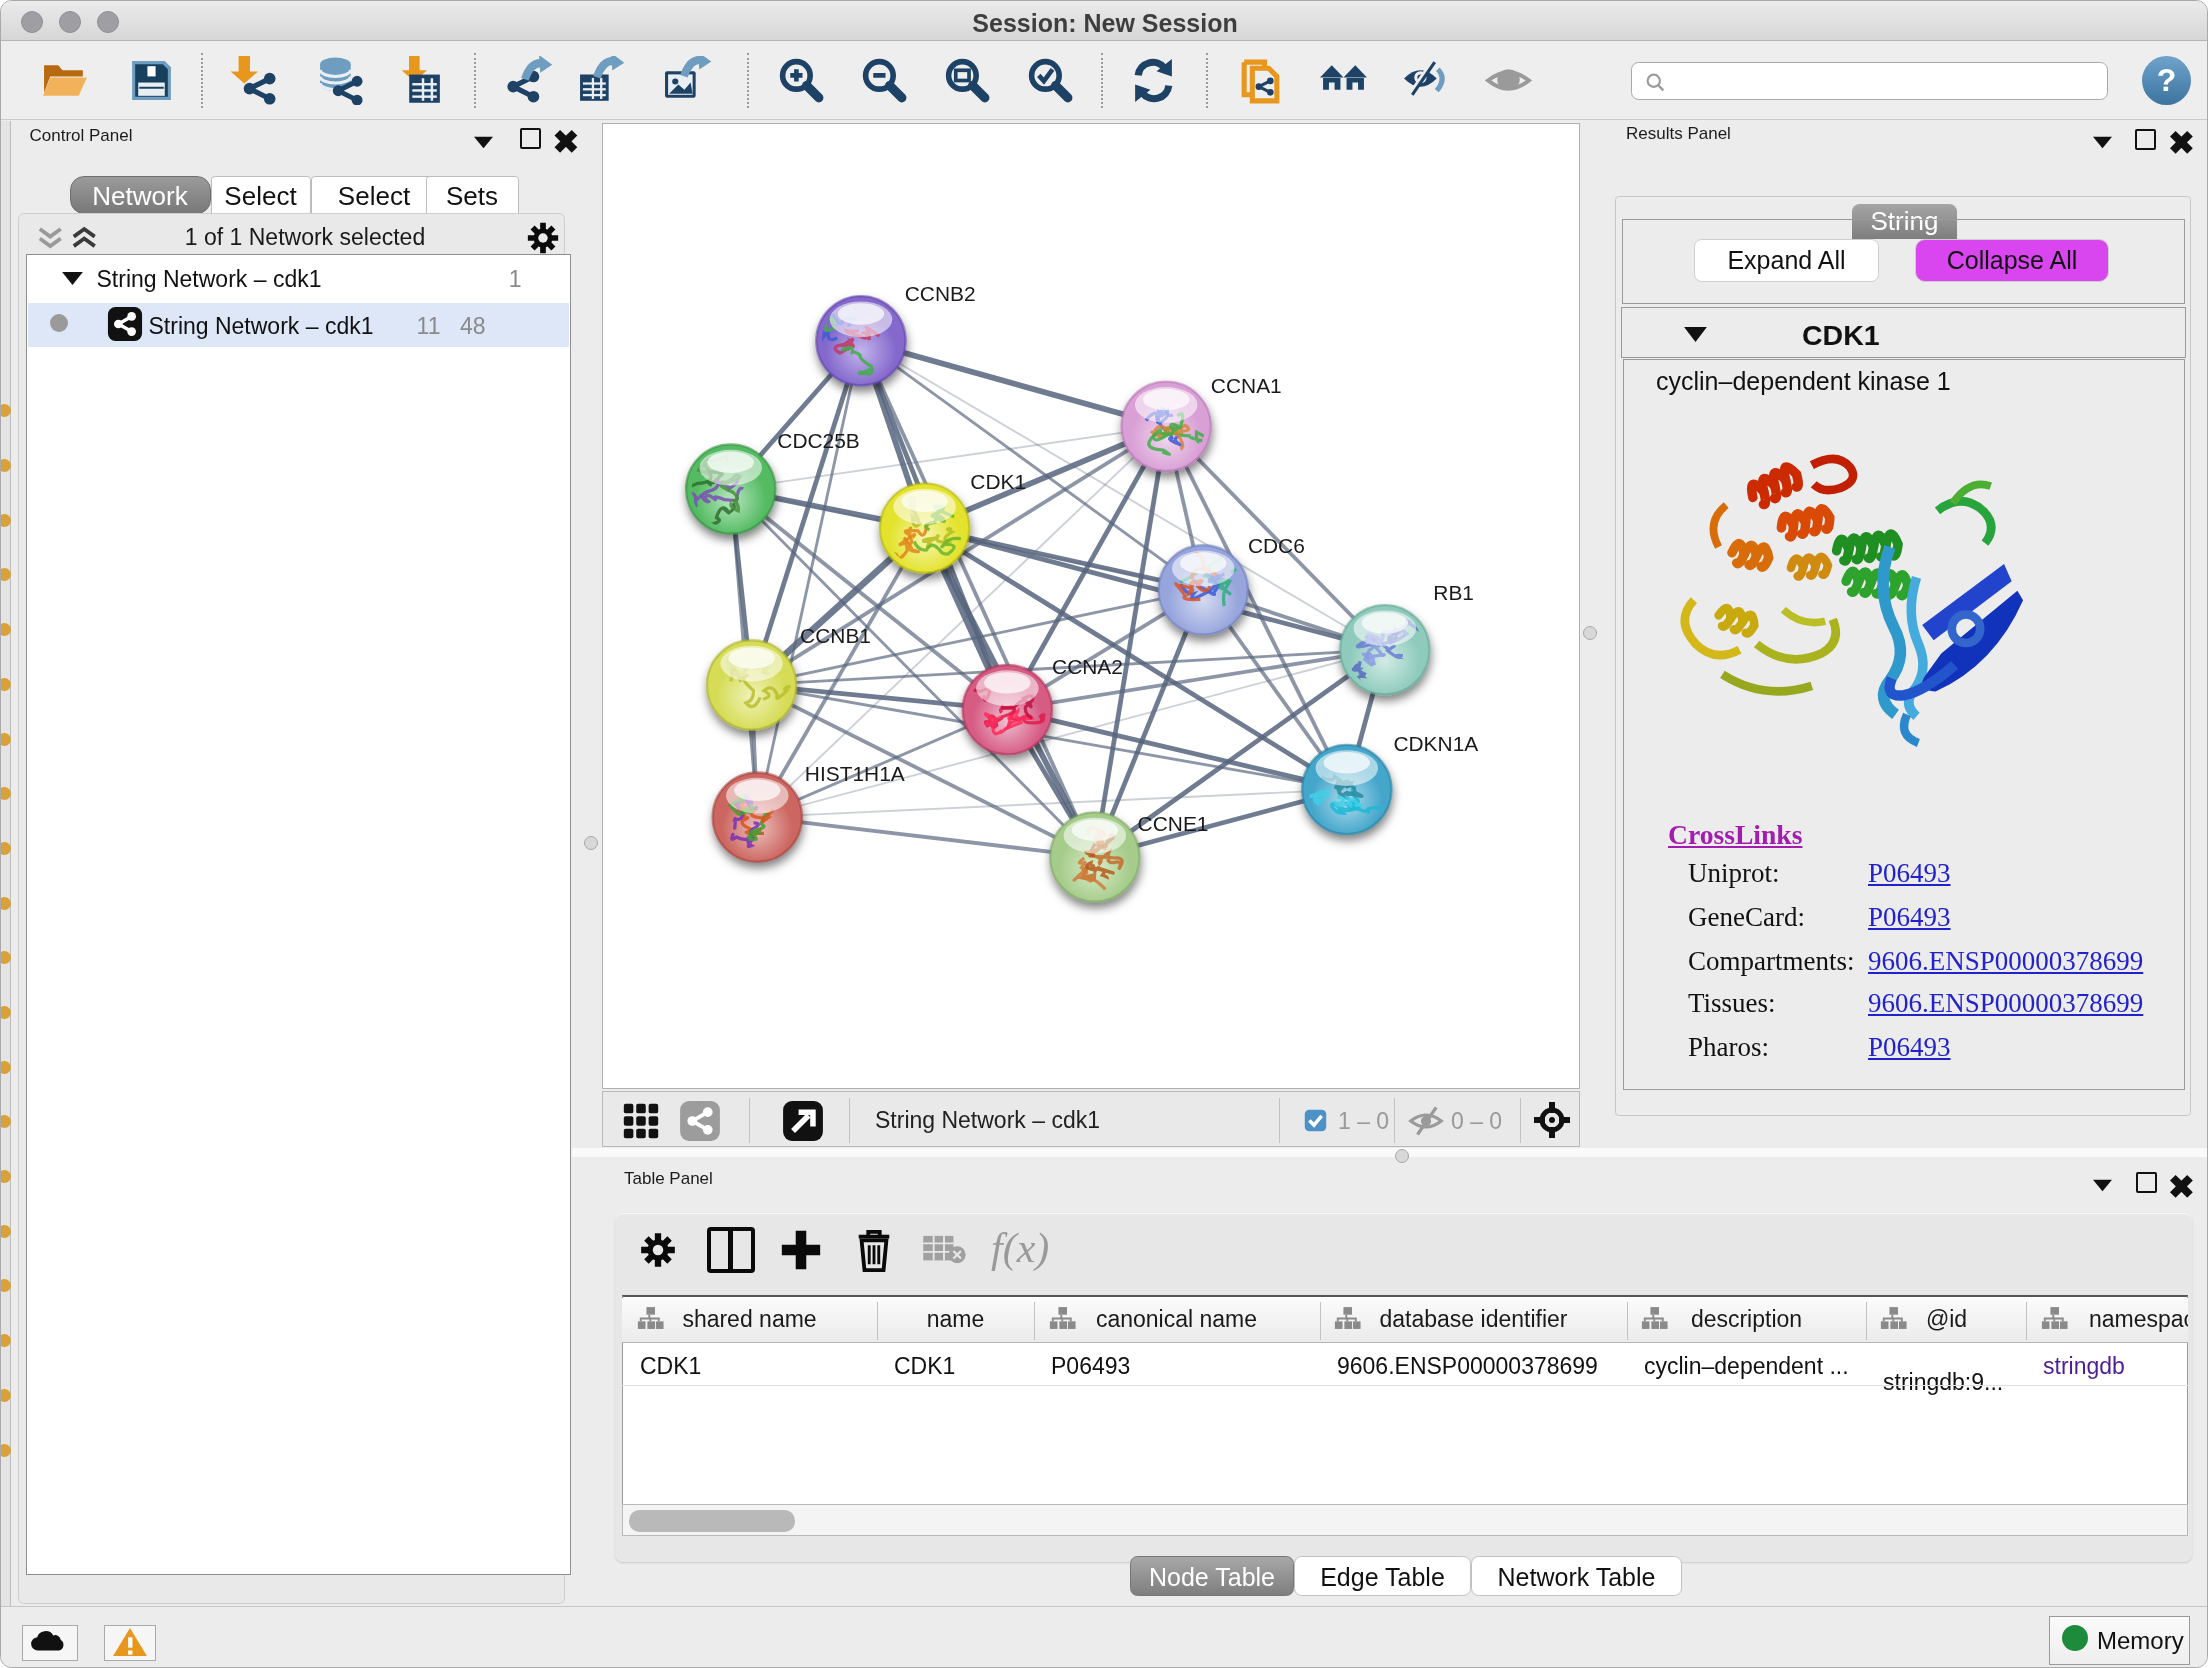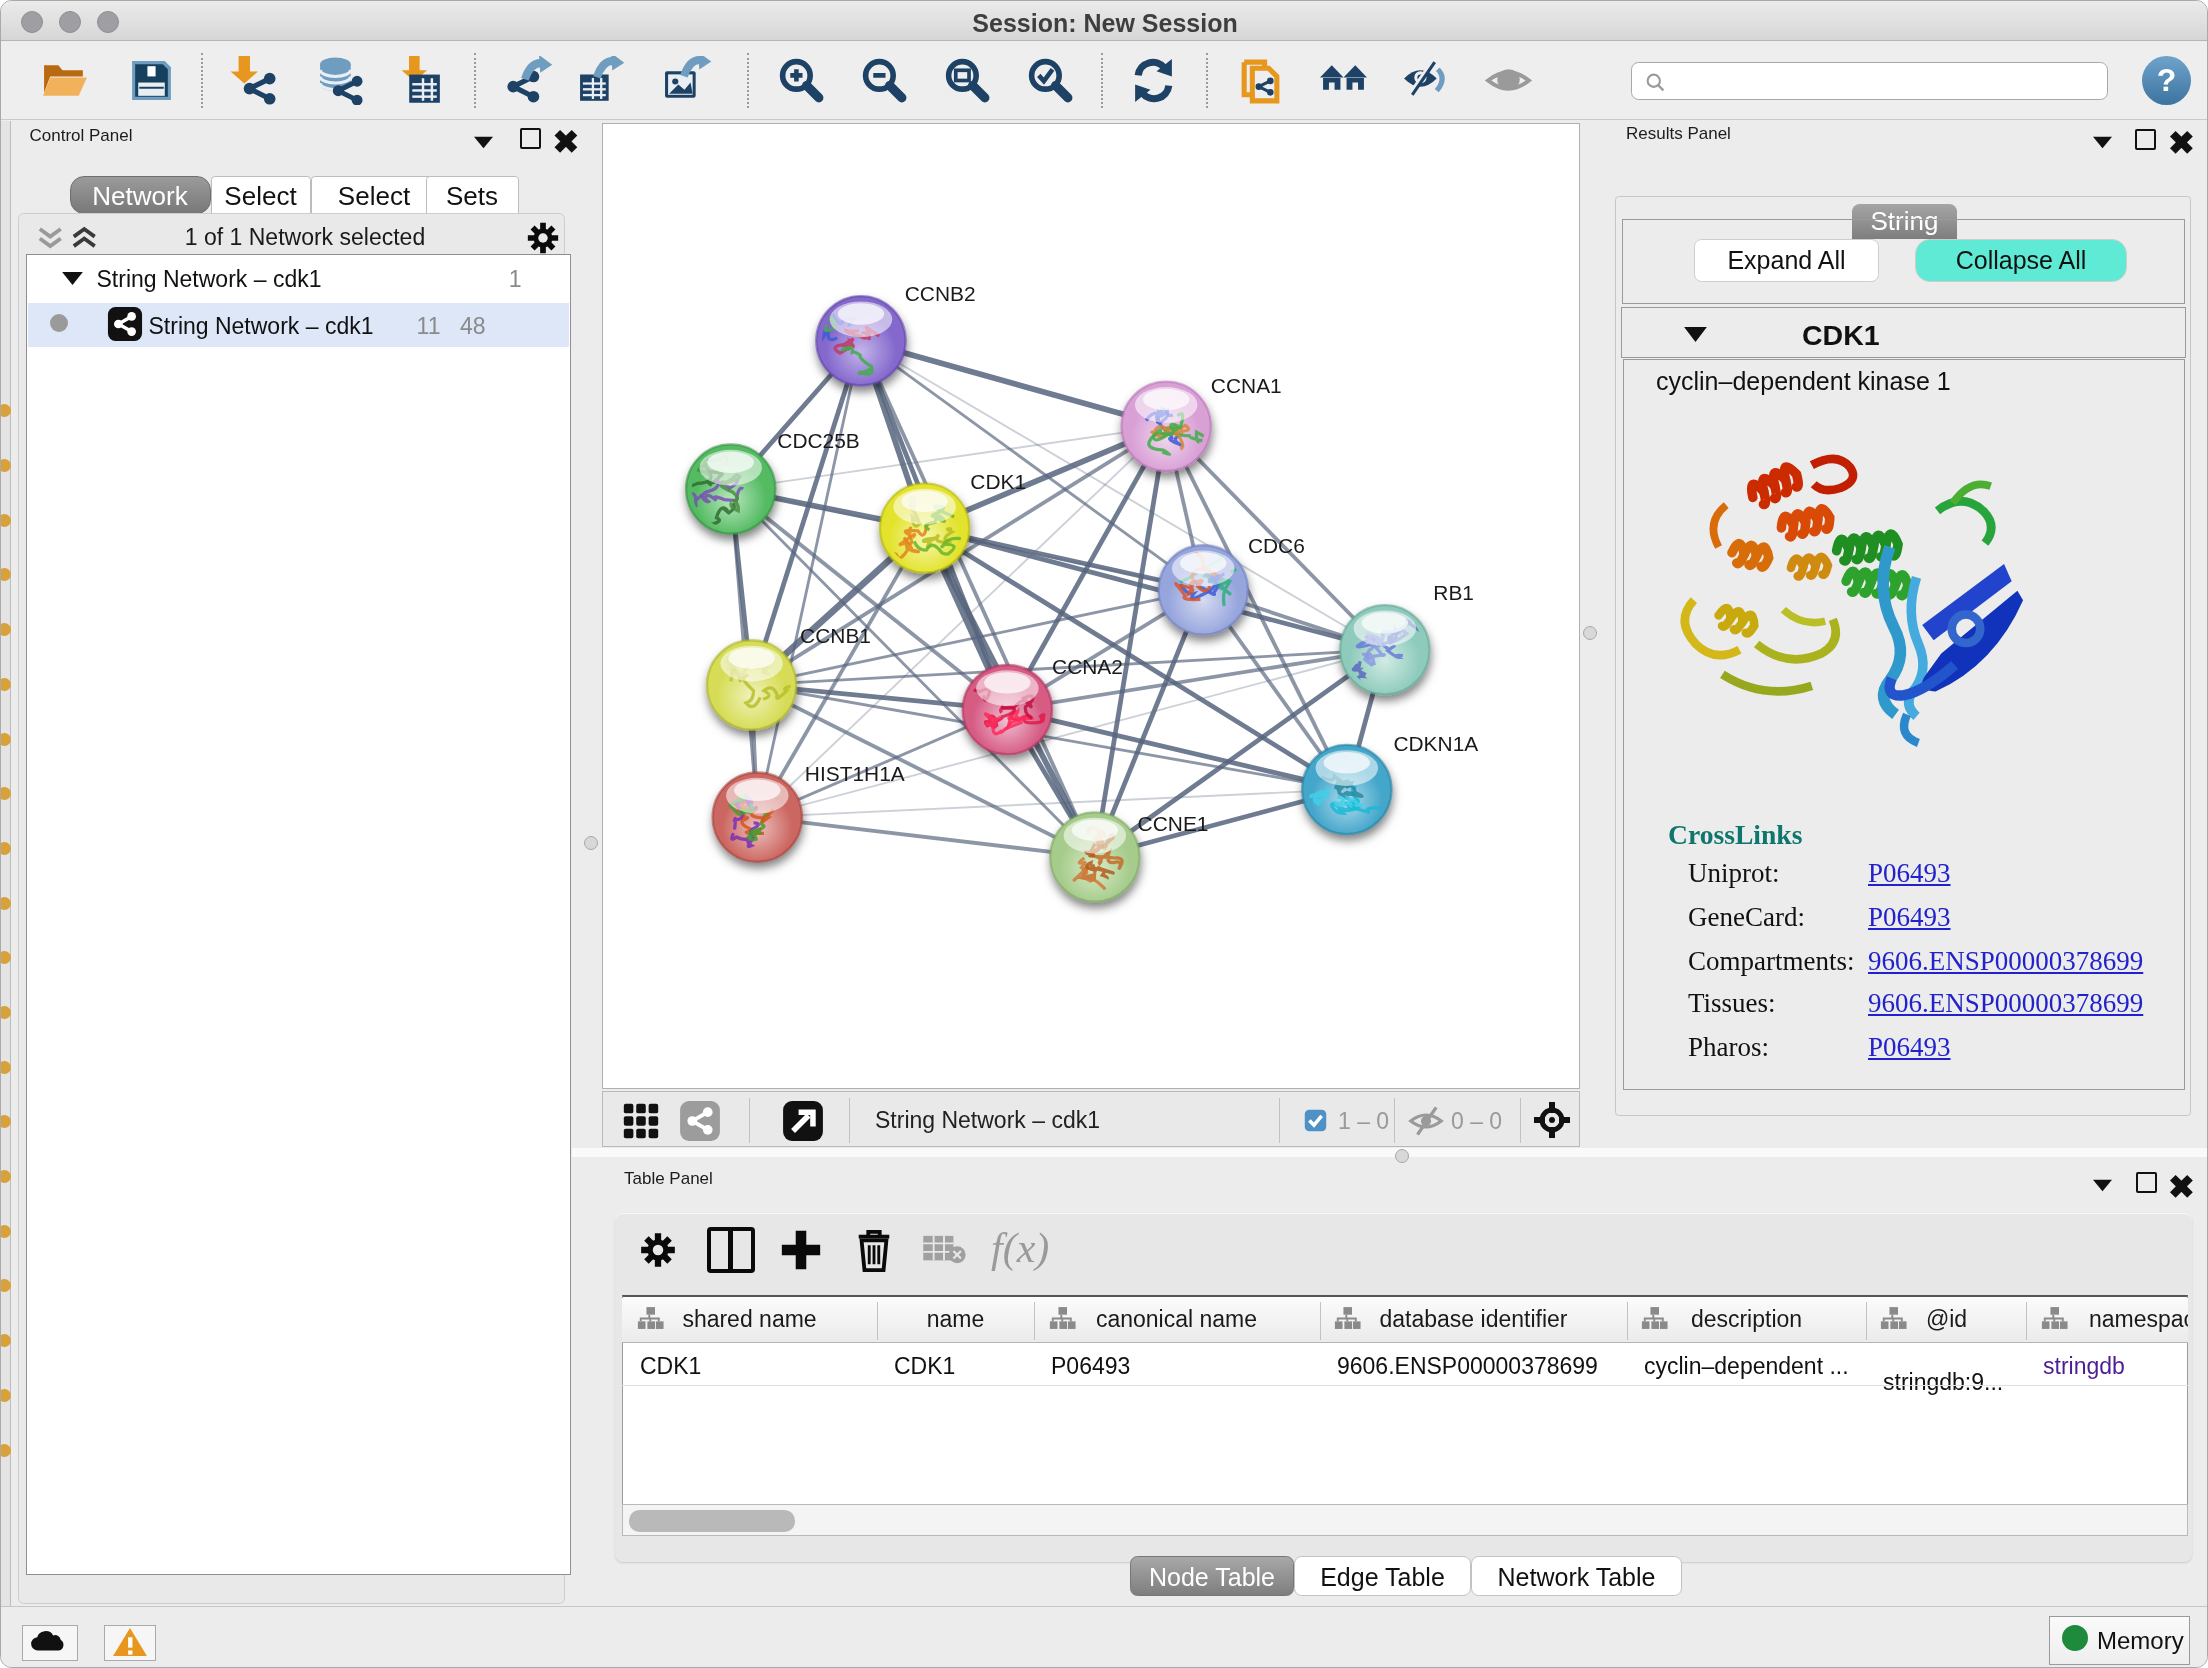--- a/index.html
+++ b/index.html
@@ -609,21 +609,21 @@
       <div class="abs ptitle" style="left:46px;top:2.9px;">Results Panel</div>
 <svg class="abs" style="left:511px;top:10.5px" width="23" height="19" viewBox="0 0 24 20">
         <path d="M2 5 L22 5 L12 17 Z" fill="#111"></path>
       </svg>
 <div class="abs" style="left:555px;top:7.6px;width:21px;height:21px;border:2.9px solid #111;border-radius:1.9px;"></div>
 <div class="abs" style="left:588px;top:2.9px;font-size:32px;font-weight:bold;color:#111;">✖</div>
 <div class="abs" style="left:35px;top:75px;width:576px;height:920px;background:#ececec;border:1px solid #c6c6c6;border-radius:3.8px;"></div>
 <div class="abs" style="left:272px;top:43px;width:105px;height:35px;background:linear-gradient(#a5a5a5,#7e7e7e);border-radius:7.6px 7.6px 0 0;color:#fff;font-size:26px;text-align:center;line-height:35px;margin-top:40px;">String</div>
 <div class="abs" style="left:42px;top:98px;width:563px;height:85px;border:1px solid #9a9a9a;"></div>
 <div class="abs" style="left:114px;top:118px;width:185px;height:43px;background:#fff;border:1px solid #cdcdcd;border-radius:7.6px;font-size:25px;text-align:center;line-height:41px;color:#111;">Expand All</div>
-<div class="abs" style="left:335px;top:118px;width:212px;height:43px;background:#5eead4;border:1px solid #cdcdcd;border-radius:15px;font-size:25px;text-align:center;line-height:41px;color:#111;">Collapse All</div>
+<div class="abs" style="left:335px;top:118px;width:194px;height:43px;background:#d946ef;border:1px solid #cdcdcd;border-radius:10px;font-size:25px;text-align:center;line-height:41px;color:#111;">Collapse All</div>
 <div class="abs" style="left:41px;top:186px;width:565px;height:51px;border:1px solid #9a9a9a;"></div>
 <svg class="abs" style="left:103px;top:204px" width="25" height="19" viewBox="0 0 26 20">
         <path d="M1 2 L25 2 L13 18 Z" fill="#111"></path>
       </svg>
 <div class="abs" style="left:222px;top:198px;font-size:28.5px;font-weight:bold;color:#111;">CDK1</div>
 <div class="abs" style="left:43px;top:238px;width:562px;height:731px;border:1px solid #9a9a9a;"></div>
 <div class="abs" style="left:76px;top:246px;font-size:25px;color:#111;">cyclin–dependent kinase 1</div>
 <div class="abs" style="left:89px;top:327px;"><svg width="358" height="314" viewBox="0 0 376 330">
           <path d="M150 18 q26 -14 40 2 q10 14 -10 22 q-18 6 -28 -4" stroke="#c21f00" stroke-width="9" fill="none"></path>
           <g transform="translate(88,52) rotate(-28)" stroke="#cc2b00" stroke-width="10" fill="none" stroke-linecap="round">
@@ -675,21 +675,21 @@
           <path d="M56 238 q44 28 94 12" stroke="#97a81e" stroke-width="9" fill="none"></path>
           <path d="M120 170 q20 18 44 12" stroke="#b9bf24" stroke-width="8" fill="none"></path>
           <path d="M232 104 q-16 44 4 84 q16 30 -4 56 q-16 20 6 36" stroke="#2f99cc" stroke-width="12" fill="none"></path>
           <path d="M260 136 q-12 38 2 70 q12 28 -6 50 q-10 14 4 26" stroke="#45aadd" stroke-width="10" fill="none"></path>
           <path d="M352 122 L266 186 L278 202 L360 140 Z" fill="#2244cc"></path>
           <path d="M366 150 L286 216 L270 238 q-12 16 10 18 q62 -28 92 -96 Z" fill="#1133bb"></path>
           <path d="M300 228 q-32 28 -54 32 q-20 2 -12 -18" stroke="#2255cc" stroke-width="11" fill="none"></path>
           <circle cx="312" cy="190" r="15" fill="none" stroke="#3366cc" stroke-width="9"></circle>
           <path d="M250 280 q-10 22 12 30" stroke="#2b88cc" stroke-width="9" fill="none"></path>
         </svg></div>
-<div class="abs serif" style="left:88px;top:698px;font-size:27.6px;font-weight:bold;color:#0f766e;">CrossLinks</div>
+<div class="abs serif" style="left:88px;top:698px;font-size:27.6px;font-weight:bold;color:#a21caf;text-decoration:underline;">CrossLinks</div>
 <div class="abs serif" style="left:108px;top:737px;font-size:27px;color:#111;">Uniprot:</div>
 <div class="abs serif" style="left:288px;top:737px;font-size:27px;"><span class="lnk">P06493</span></div>
 <div class="abs serif" style="left:108px;top:781px;font-size:27px;color:#111;">GeneCard:</div>
 <div class="abs serif" style="left:288px;top:781px;font-size:27px;"><span class="lnk">P06493</span></div>
 <div class="abs serif" style="left:108px;top:825px;font-size:27px;color:#111;">Compartments:</div>
 <div class="abs serif" style="left:288px;top:825px;font-size:27px;"><span class="lnk">9606.ENSP00000378699</span></div>
 <div class="abs serif" style="left:108px;top:867px;font-size:27px;color:#111;">Tissues:</div>
 <div class="abs serif" style="left:288px;top:867px;font-size:27px;"><span class="lnk">9606.ENSP00000378699</span></div>
 <div class="abs serif" style="left:108px;top:911px;font-size:27px;color:#111;">Pharos:</div>
 <div class="abs serif" style="left:288px;top:911px;font-size:27px;"><span class="lnk">P06493</span></div>

